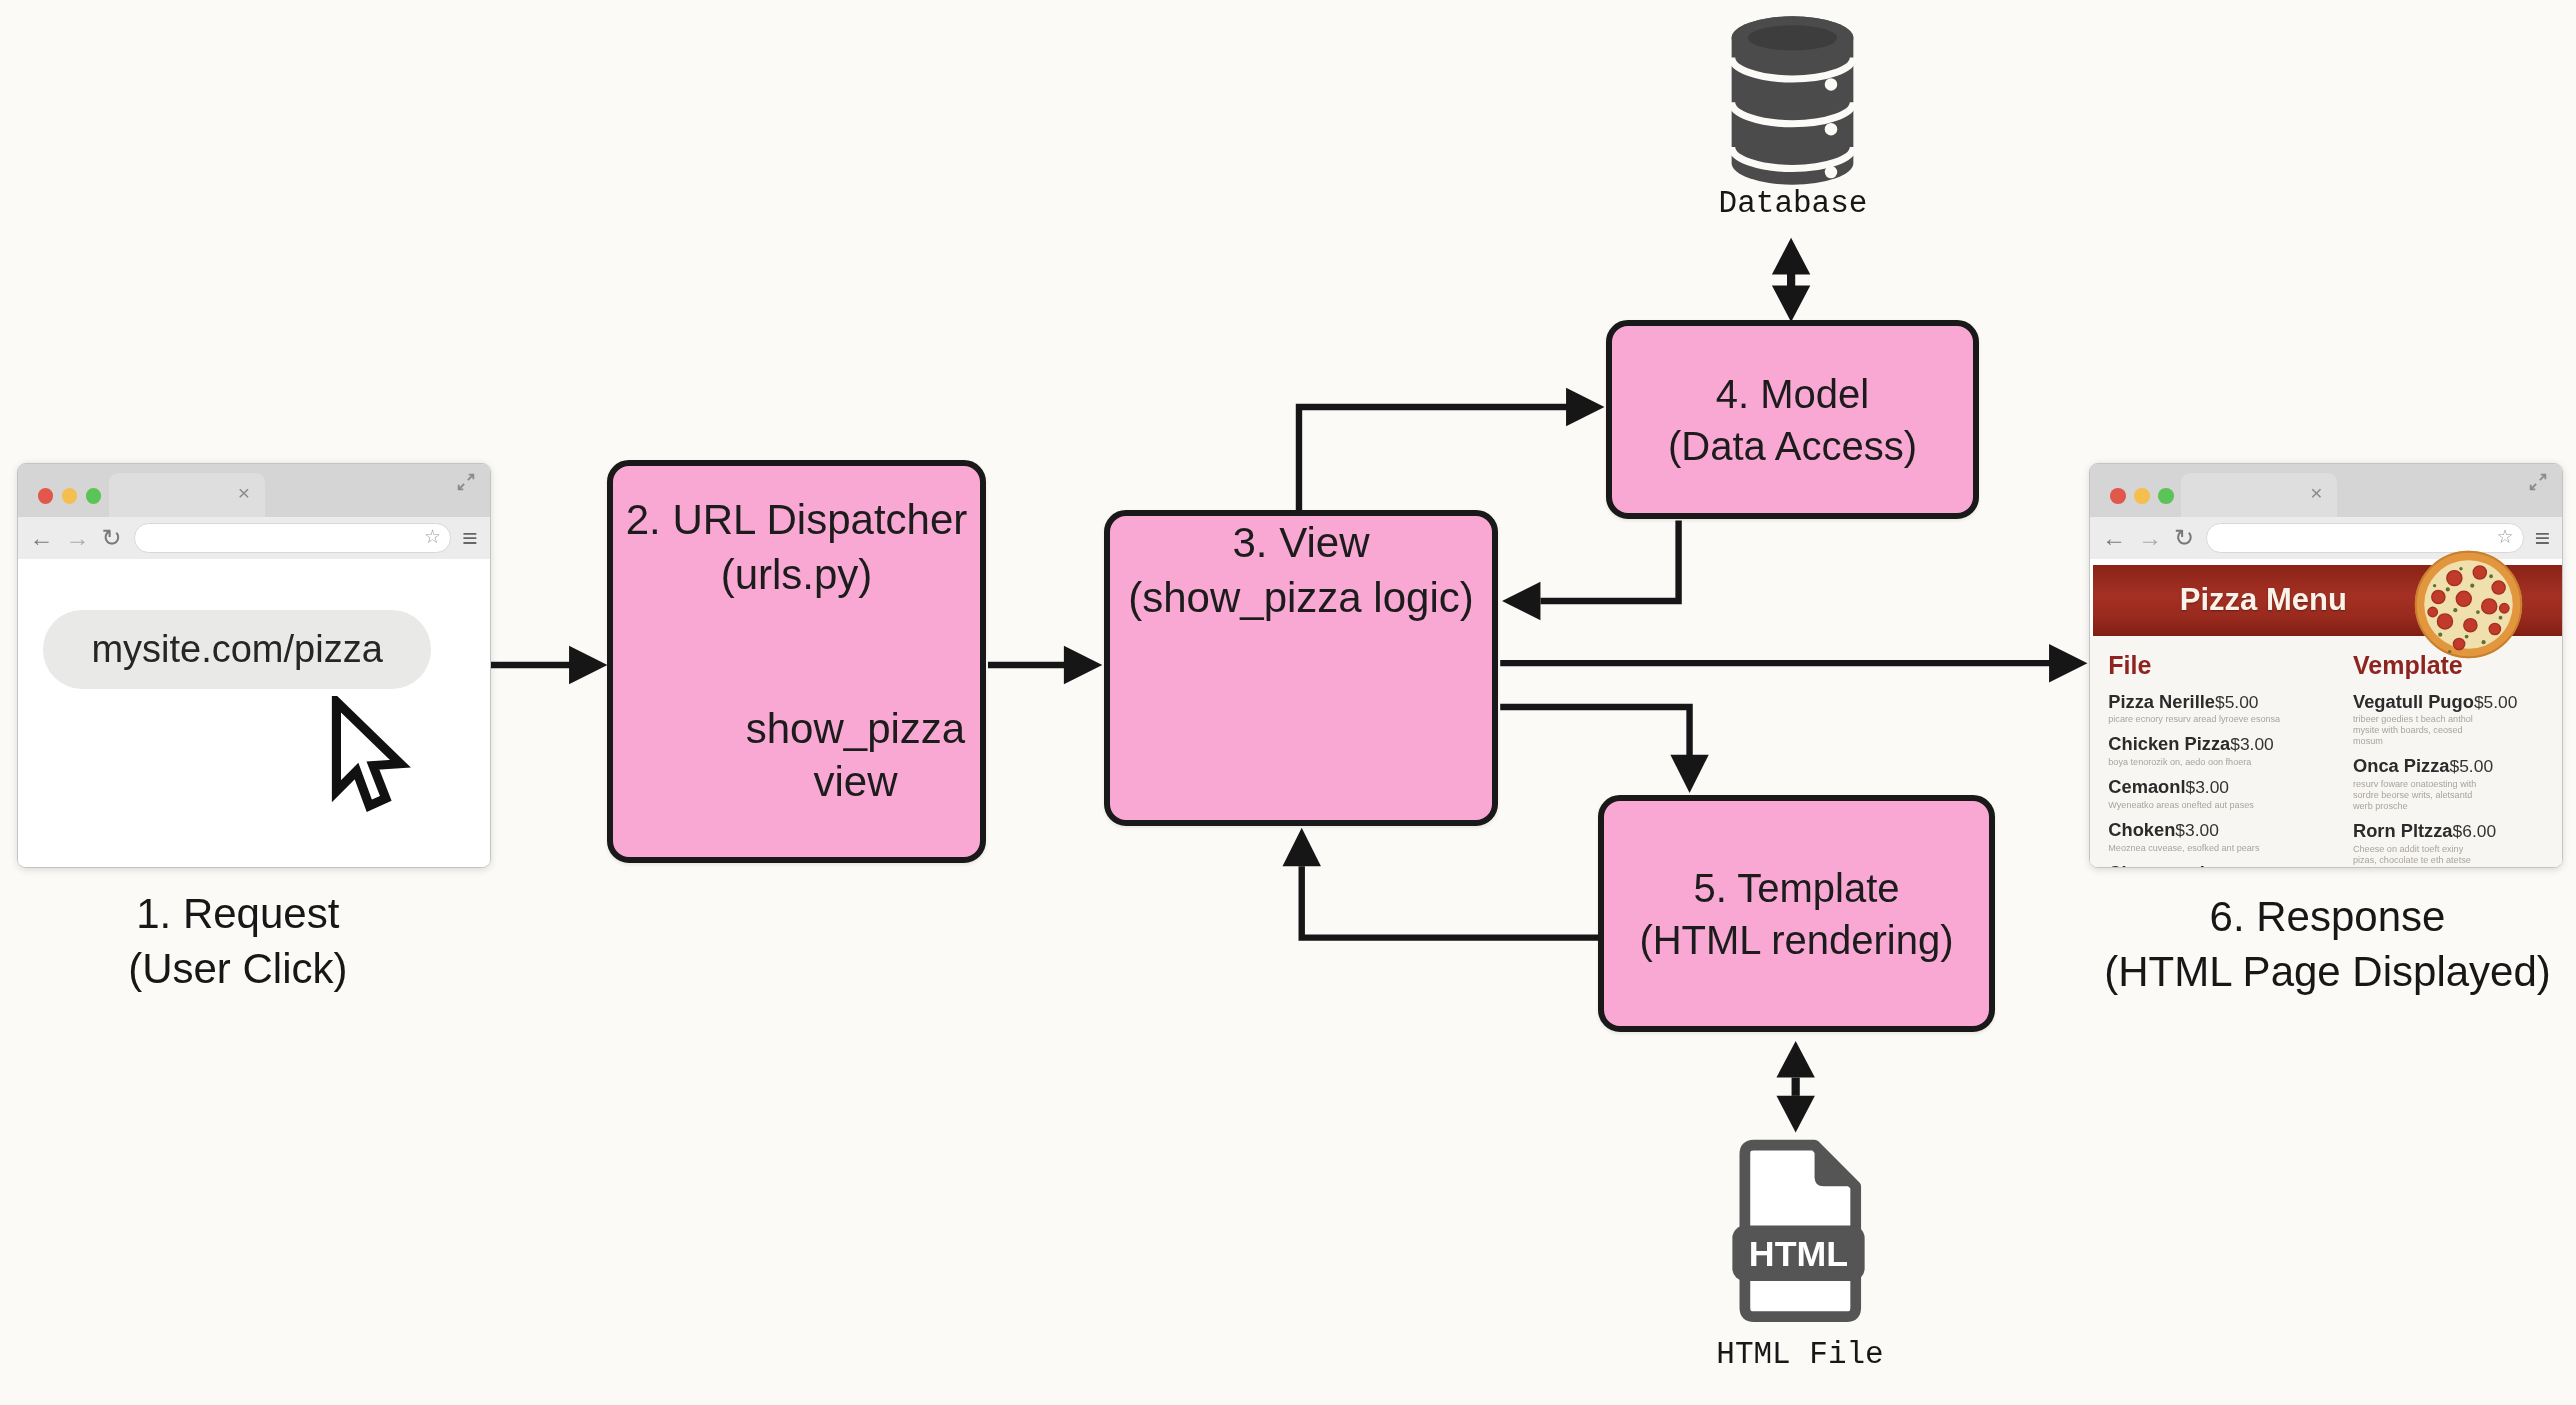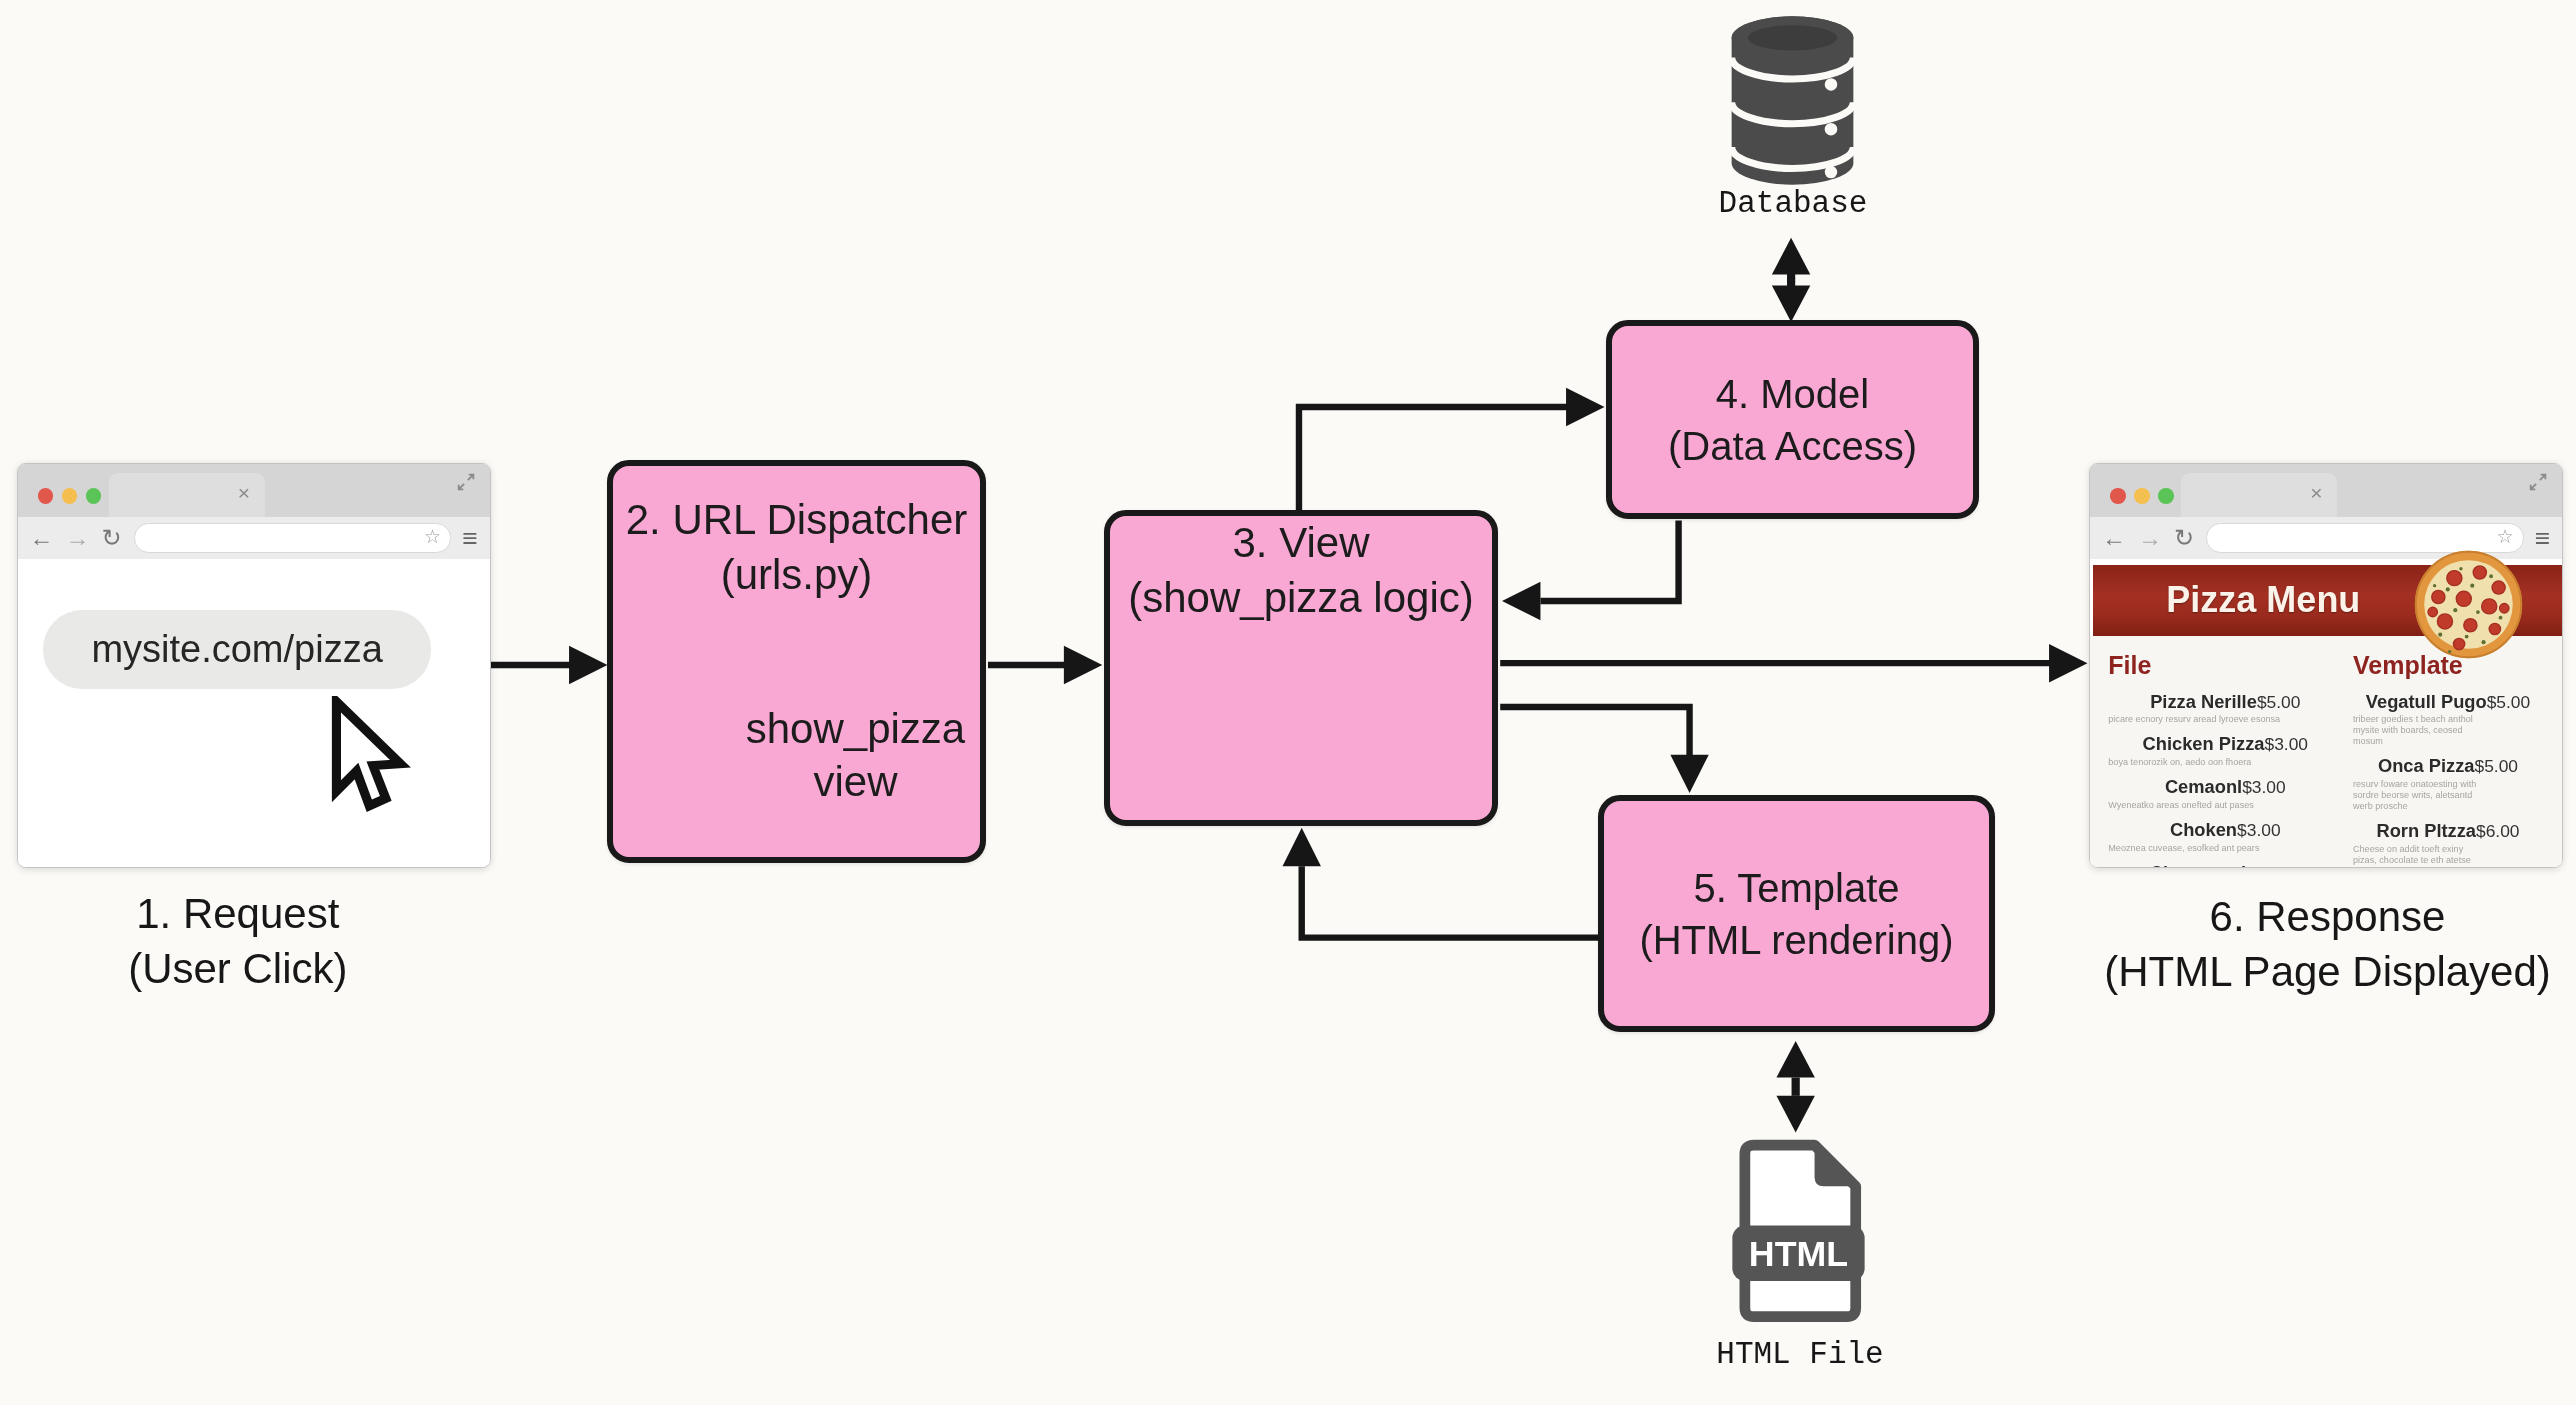--- a/index.html
+++ b/index.html
@@ -52,30 +52,30 @@
   
   .url-pill{position:absolute;left:25.6px;top:51px;width:388px;height:79px;background:#e9e9e7;
             border-radius:39px;display:flex;align-items:center;justify-content:center;
             font-size:38px;color:#262626;}
   .cursor{position:absolute;left:302px;top:137px;width:95px;height:130px;}
 
   
   .menu-banner{position:absolute;left:2.7px;right:0;top:5.5px;height:71px;
                background:linear-gradient(180deg,#8a2317 0%,#a33023 42%,#9b2b1e 70%,#801f14 100%);
                display:flex;align-items:center;}
-  .menu-banner-title{flex:1;text-align:center;padding-right:128px;font-size:36px;font-weight:bold;
+  .menu-banner-title{flex:1;text-align:center;padding-right:128px;font-size:31px;font-weight:bold;
                      color:#fbf3ea;text-shadow:0 0.9px 1.8px rgba(0,0,0,.35);}
   .pizza-art{position:absolute;left:322px;top:84px;width:113px;height:113px;z-index:5;}
   .menu-body{position:absolute;left:0;right:0;top:77px;bottom:0;background:#f7f6f3;}
   .menu-col{position:absolute;top:14.6px;}
   .menu-col-left{left:18.3px;width:234px;}
   .menu-col-right{left:263px;width:190px;}
   .menu-col-header{font-size:25px;font-weight:bold;color:#8e2420;margin-bottom:11px;}
   .mi{margin-bottom:8.2px;}
-  .mi-top{display:flex;justify-content:center;align-items:baseline;}
+  .mi-top{display:flex;justify-content:flex-start;align-items:baseline;}
   .mi-name{font-size:18.3px;font-weight:bold;color:#2b2b2b;}
   .mi-price{font-size:17.4px;color:#333;}
   .mi-desc{font-size:9.1px;line-height:1.2;color:#a9a49e;margin-top:1.8px;padding-right:55px;}
 </style>
 </head>
 <body>
 
 <div class="canvas">
 
   <svg class="flow-svg" viewBox="0 0 2816 1536" xmlns="http://www.w3.org/2000/svg">

